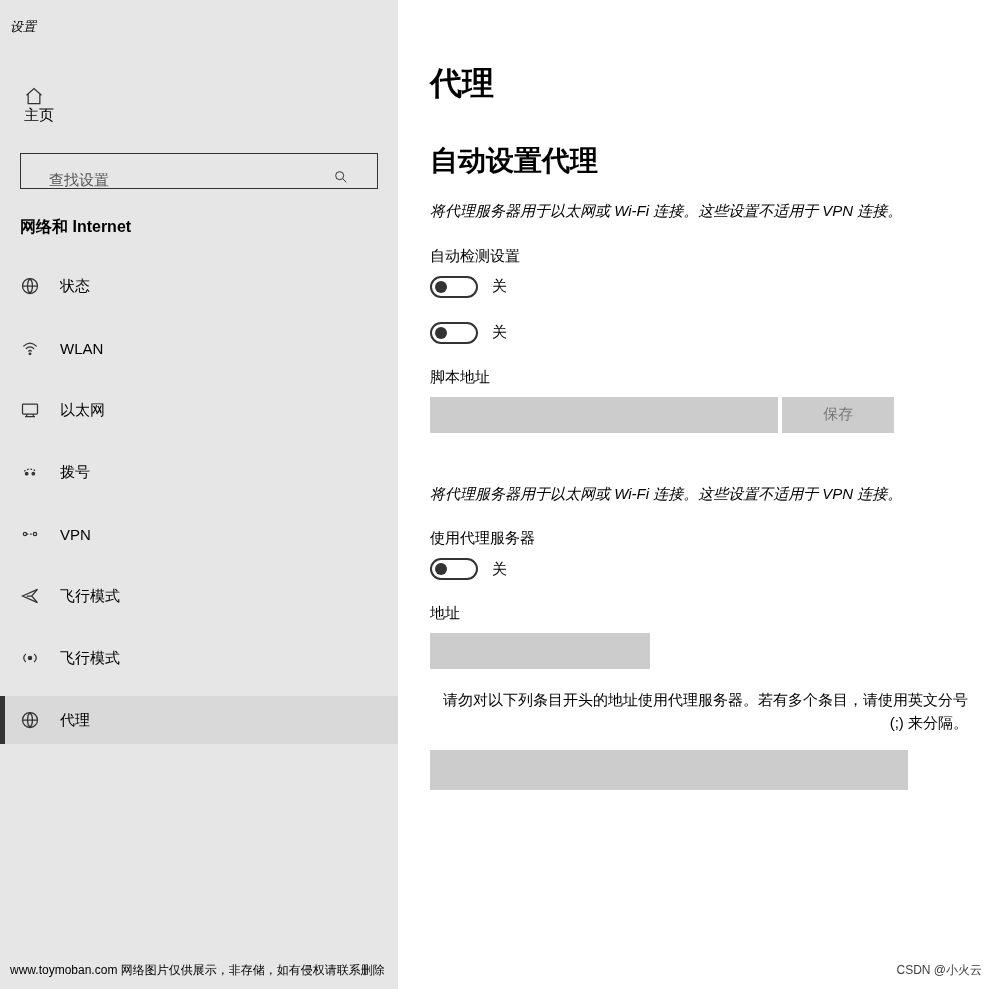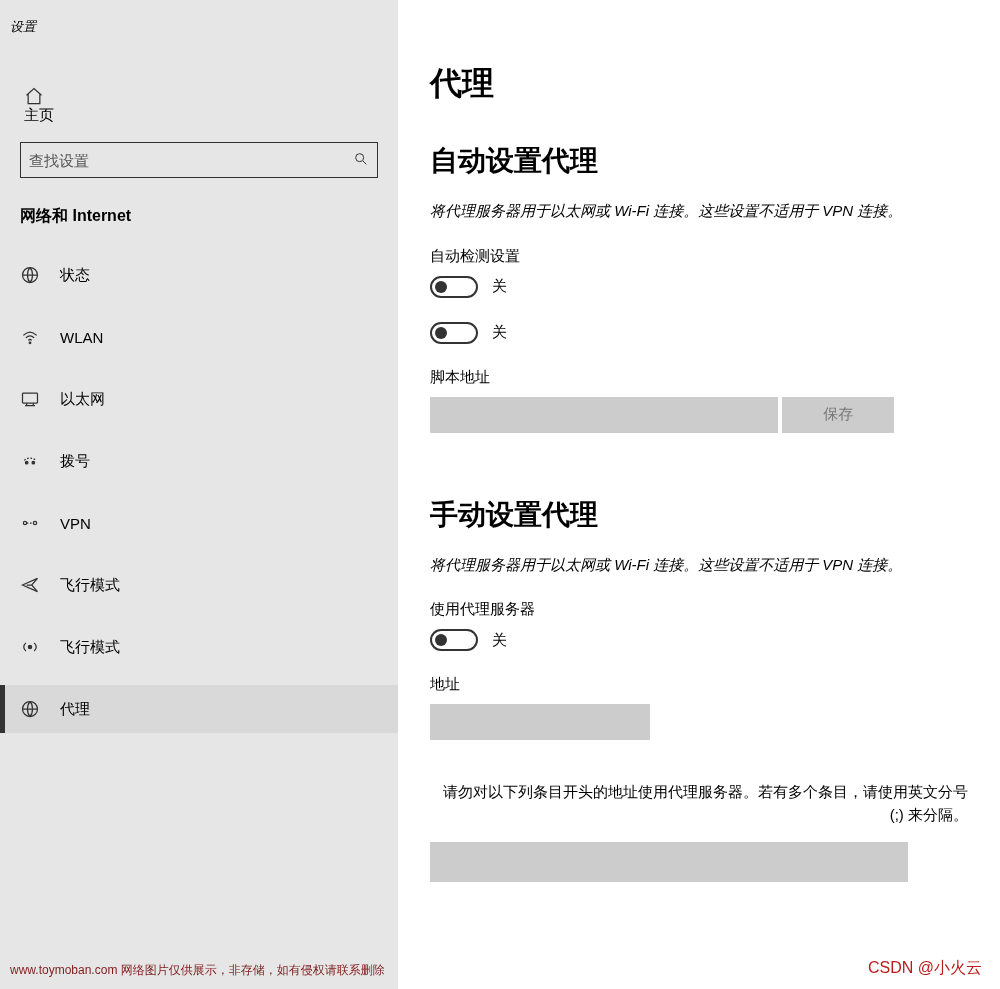--- a/index.html
+++ b/index.html
@@ -41,27 +41,27 @@
     }
     .home-row .icon {
       width: 20px;
       height: 20px;
       margin-right: 20px;
       display: flex;
       align-items: center;
       justify-content: center;
     }
     .search-box {
-      margin: 7px 20px 28px 20px;
+      margin: 18px 20px 28px 20px;
       border: 1px solid #333;
       background: #e6e6e6;
       height: 36px;
       display: flex;
-      align-items: center;
-      padding: 0 8px;
+      align-items: flex-end;
+      padding: 0 28px;
       position: relative;
     }
     .search-box input {
       border: none;
       background: transparent;
       outline: none;
       font-size: 15px;
       flex: 1;
       font-family: inherit;
     }
@@ -173,66 +173,66 @@
     }
     .text-input.small {
       width: 220px;
     }
     .text-input.port {
       width: 136px;
     }
     .input-row {
       display: flex;
       gap: 37px;
-      margin-bottom: 41px;
+      margin-bottom: 20px;
     }
     .input-col {
       display: flex;
       flex-direction: column;
     }
     .input-col .text-input {
       margin-bottom: 0;
     }
     .btn {
       width: 112px;
       height: 36px;
       background: #ccc;
       border: none;
       color: #777;
       font-size: 15px;
       cursor: pointer;
-      margin-bottom: 63px;
+      margin-bottom: 50px;
       font-family: Liberation Serif, serif;
     }
     .exception-text {
       font-size: 15px;
       margin-bottom: 16px;
       line-height: 1.5;
       text-align: right;
     }
     .exception-input {
       width: 478px;
       height: 40px;
       background: #ccc;
       border: none;
     }
     .watermark-left {
       position: absolute;
       bottom: 10px;
       left: 10px;
       font-size: 12px;
-      color: #7f1d1d;
+      color: #000000;
       margin-top: 48px;
     }
     .watermark-right {
       position: absolute;
       bottom: 10px;
       right: 18px;
-      font-size: 16px;
-      color: #b91c1c;
+      font-size: 12px;
+      color: #404040;
     }
     svg {
       stroke: #333;
       fill: none;
       stroke-width: 1.5;
     }
   </style>
 </head>
 <body>
 
@@ -357,21 +357,20 @@
           <div class="knob"></div>
         </div>
       <span class="toggle-state">关</span>
     </div>
 
     <div class="field-label">脚本地址</div>
     <input type="text" class="text-input" disabled="" value="" style="">
 
     <button class="btn">保存</button>
 
-    <h2 class="section-title">手动设置代理</h2>
     <p class="section-desc">将代理服务器用于以太网或 Wi-Fi 连接。这些设置不适用于 VPN 连接。</p>
 
     <div class="field-label">使用代理服务器</div>
     <div class="toggle-row">
       <div class="toggle">
           <div class="knob"></div>
         </div>
       <span class="toggle-state">关</span>
     </div>
 

